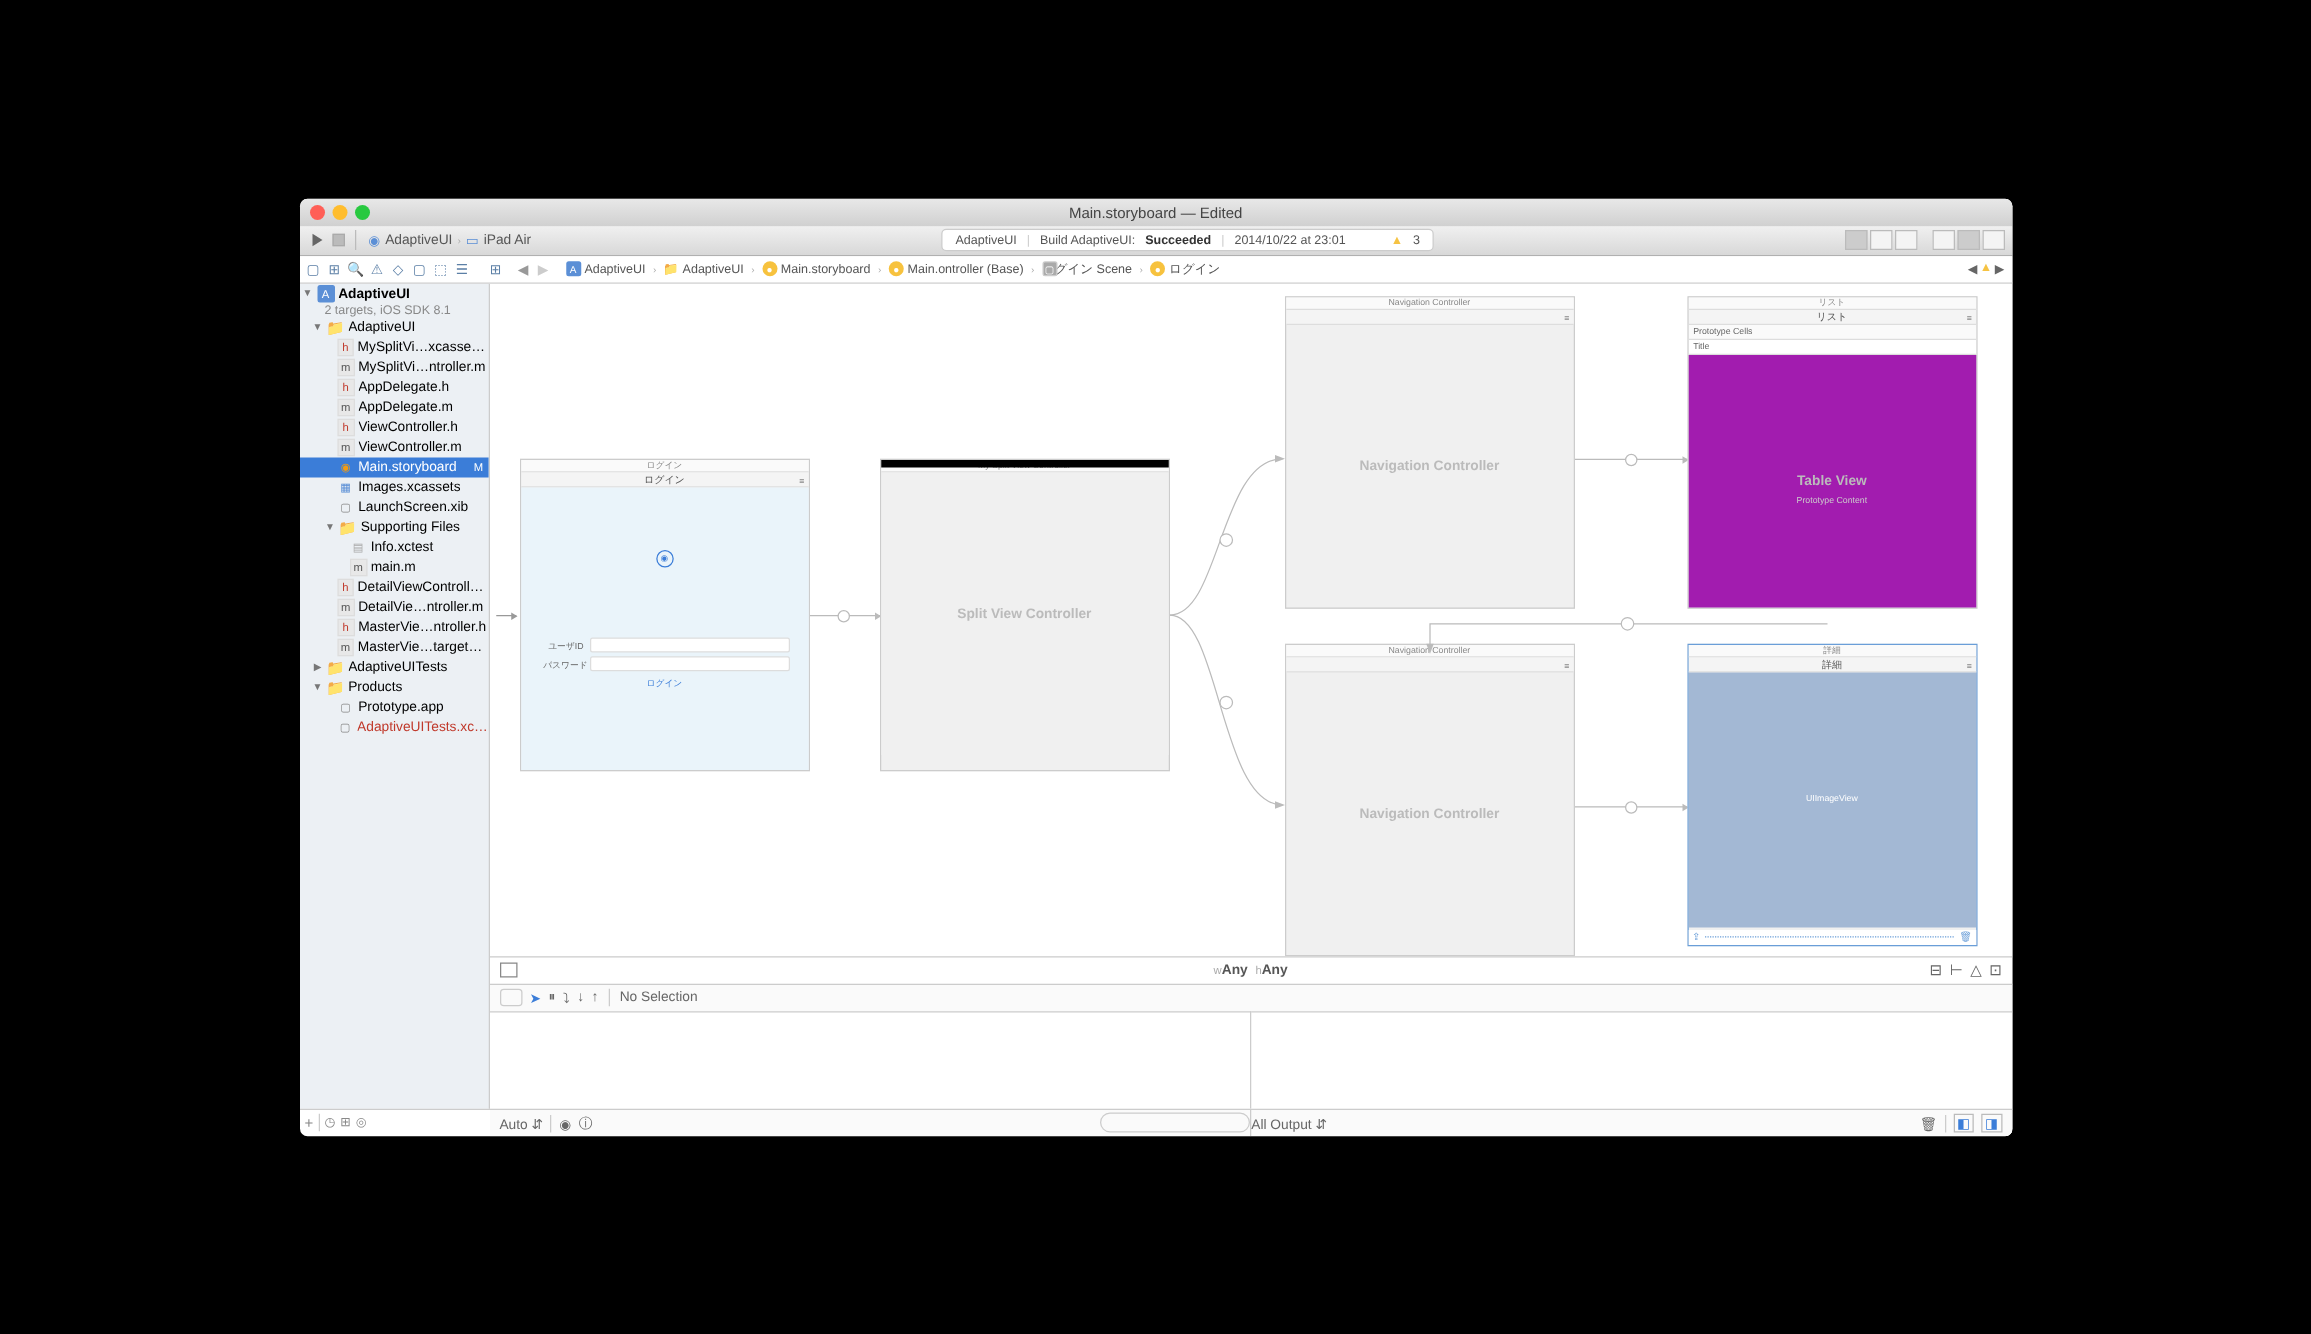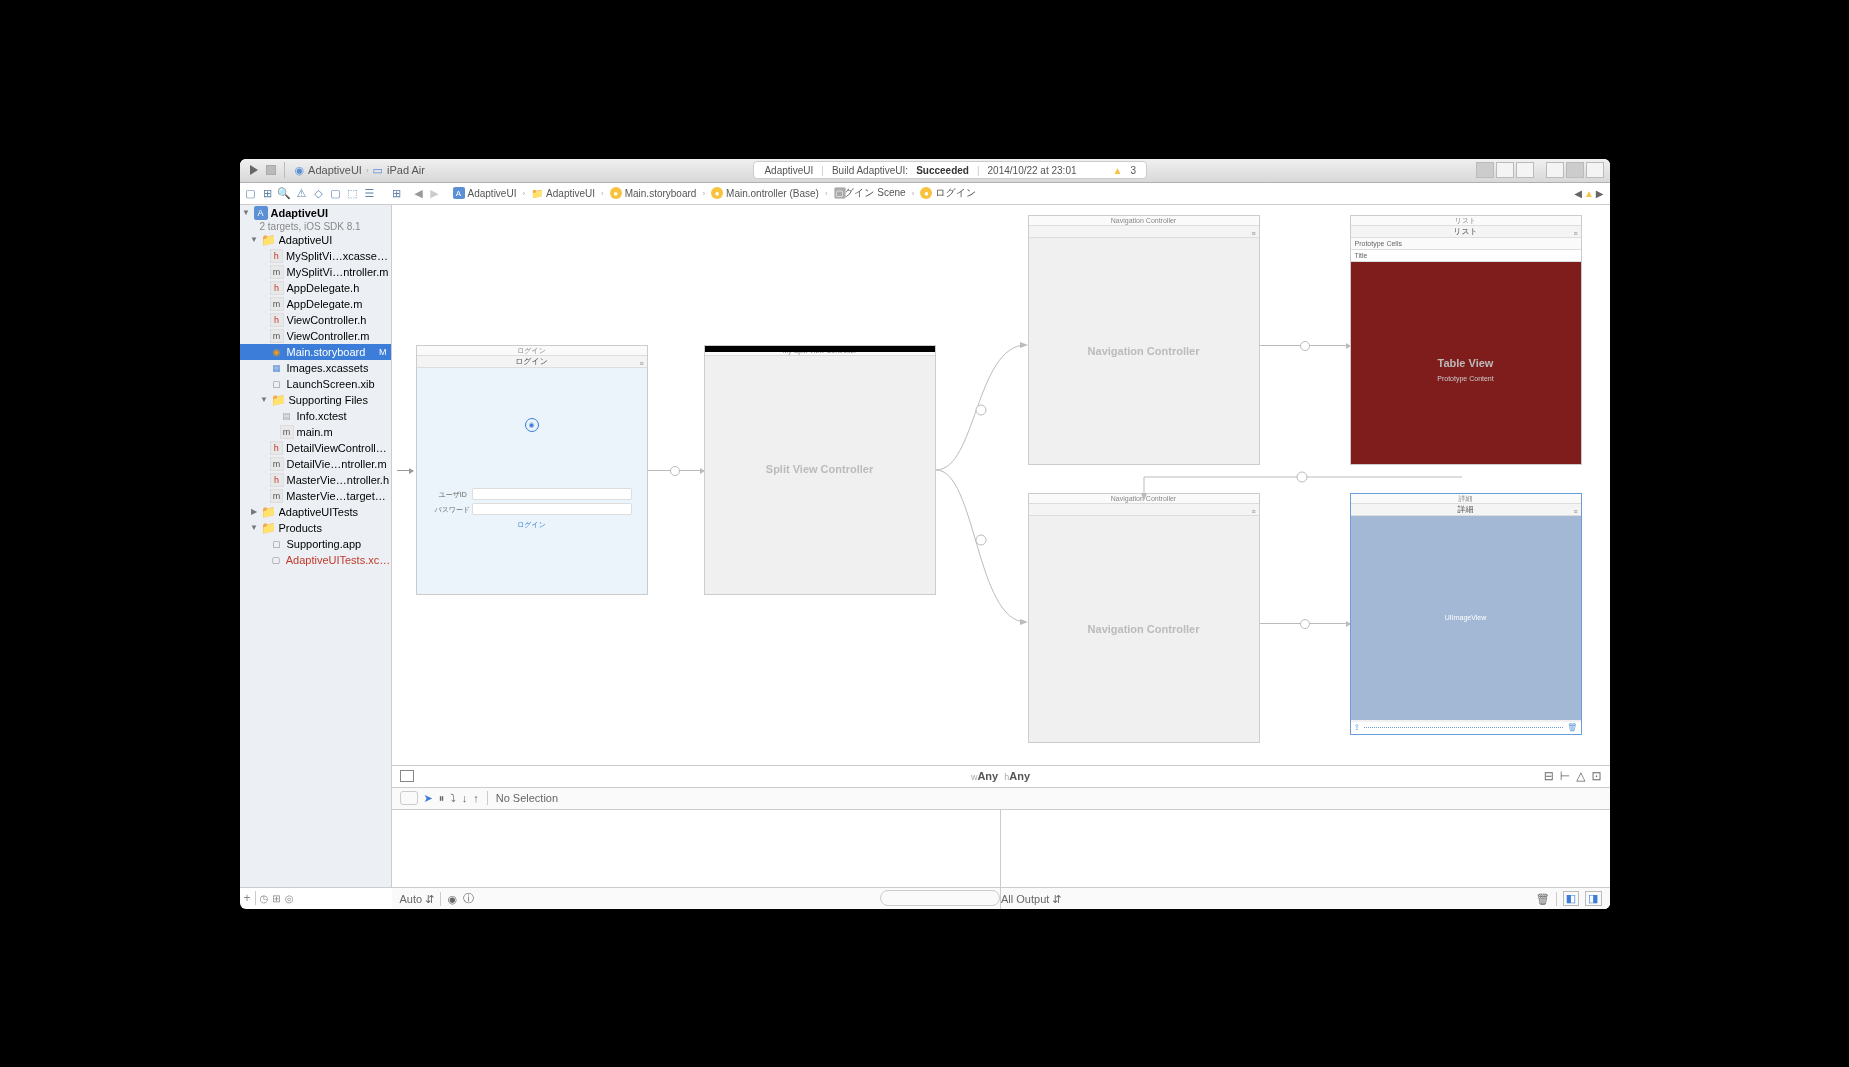--- a/index.html
+++ b/index.html
@@ -93,20 +93,28 @@
 .dbg-foot-left,.dbg-foot-right{flex:1;display:flex;align-items:flex-end;gap:6px}
 .dbg-foot-right{justify-content:flex-end}
 .entry-arrow{position:absolute;left:-20px;top:50%;width:16px;border-top:1px solid #999}
 .entry-arrow:after{content:"";position:absolute;right:-1px;top:-3px;border-top:3px solid transparent;border-bottom:3px solid transparent;border-left:5px solid #999}
 </style>
 </head>
 <body>
 
 <div class="window">
 
+  <div class="titlebar">
+    <div class="traffic">
+      <div class="tl r"></div>
+      <div class="tl y"></div>
+      <div class="tl g"></div>
+    </div>
+    <span class="titlebar-title">Main.storyboard — Edited</span>
+  </div>
 
   <div class="toolbar">
     <div class="tb-btn">
         <div class="tb-play"></div>
       </div>
     <div class="tb-btn">
         <div class="tb-stop"></div>
       </div>
     <div class="tb-sep"></div>
     <div class="tb-scheme">
@@ -280,21 +288,21 @@
             <span class="fi fold">📁</span>
             <span class="lbl">AdaptiveUITests</span>
           </div>
       <div class="nav-row" style="padding-left:10px">
             <span class="disc">▼</span>
             <span class="fi fold">📁</span>
             <span class="lbl">Products</span>
           </div>
       <div class="nav-row" style="padding-left:30px">
             <span class="fi app">▢</span>
-            <span class="lbl">Supporting.app</span>
+            <span class="lbl">Prototype.app</span>
           </div>
       <div class="nav-row red" style="padding-left:30px">
             <span class="fi app">▢</span>
             <span class="lbl">AdaptiveUITests.xctest</span>
           </div>
     </div>
     <div class="nav-foot">
       <span>+</span>
       <span style="border-left:1px solid #ccc;height:14px"></span>
       <span style="font-size:10px">◷</span>
@@ -372,21 +380,21 @@
           <path d="M330,14 L12,14 L12,34" stroke="#bbb" fill="none"></path>
           <path d="M9,30 L12,38 L15,30 Z" fill="#bbb"></path>
           <circle cx="170" cy="14" r="5" fill="#fff" stroke="#bbb"></circle>
         </svg>
 
         <div class="scene" style="left:958px;top:10px;width:232px;height:250px">
           <div class="scene-title">リスト</div>
           <div class="scene-hdr"><span>リスト</span><span class="cfg">≡</span></div>
           <div class="proto-row">Prototype Cells</div>
           <div class="proto-row" style="background:#fff">Title</div>
-          <div style="position:relative;height:calc(100% - 46px);background:#7f1d1d">
+          <div style="position:relative;height:calc(100% - 46px);background:#a21caf">
             <span class="ghost">Table View</span>
             <span class="ghost-sub">Prototype Content</span>
           </div>
         </div>
 
         <div class="scene" style="left:958px;top:288px;width:232px;height:242px;border:1px solid #6a9ed8">
           <div class="scene-title">詳細</div>
           <div class="scene-hdr"><span>詳細</span><span class="cfg">≡</span></div>
           <div class="img-view">
               <span>UIImageView</span>

